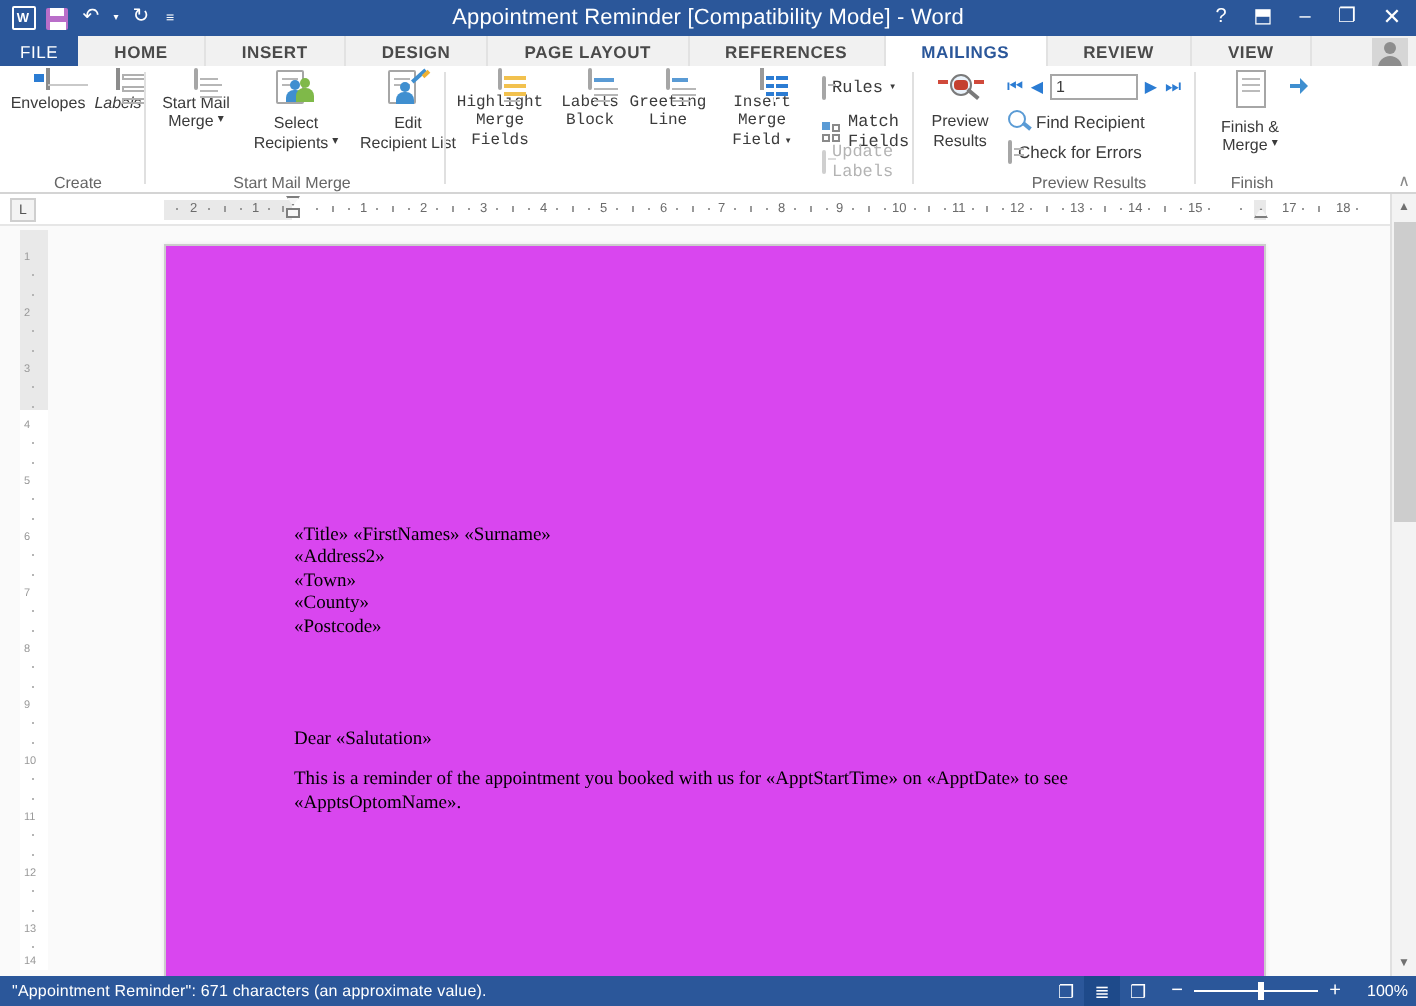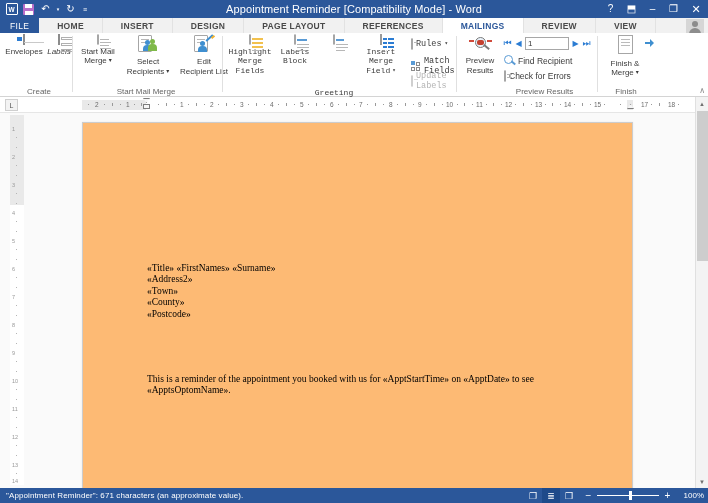--- a/index.html
+++ b/index.html
@@ -231,21 +231,21 @@
   }
   .vdot { position: absolute; left: 6px; width: 1px; height: 1px; background:#b5b5b5; }
 
   
   .canvas {
     position: absolute; top: 113px; left: 0; width: 695px; height: 375px;
     background: #fafafa;
   }
   .page {
     position: absolute; left: 82px; top: 9px; width: 551px; height: 372px;
-    background: #fdba74; border: 1px solid #cccccc; border-bottom: none;
+    background: #d946ef; border: 1px solid #cccccc; border-bottom: none;
     box-shadow: 0 0 2px rgba(0,0,0,0.07);
   }
   .doc-body {
     position: absolute; left: 64px; top: 140px; width: 430px;
     font-family: "Liberation Serif", serif; font-size: 9.5px; color: #000;
     line-height: 11.4px;
   }
   .para { margin: 0; }
   .spacer-a { height: 27px; }
   .spacer-b { height: 18px; }
@@ -448,21 +448,21 @@
         <span>Highlight</span>
         <span>Merge Fields</span>
       </div>
       <div class="bigbtn" style="left:54px; width:36px;">
         <span class="ico">
           <span class="doc-ico"><i style="top:4px;width:10px;background:#5a9bd5;height:2px"></i><i style="top:9px;width:12px"></i><i style="top:12px;width:12px"></i><i style="top:15px;width:8px"></i></span>
         </span>
         <span>Labels</span>
         <span>Block</span>
       </div>
-      <div class="bigbtn" style="left:92px; width:38px;gap:41px;">
+      <div class="bigbtn" style="left:92px; width:38px;">
         <span class="ico">
           <span class="doc-ico"><i style="top:4px;width:8px;background:#5a9bd5;height:2px"></i><i style="top:9px;width:12px"></i><i style="top:12px;width:12px"></i><i style="top:15px;width:9px"></i></span>
         </span>
         <span>Greeting</span>
         <span>Line</span>
       </div>
       <div class="bigbtn" style="left:132px; width:52px;">
         <span class="ico">
           <span class="grid-ico">
             <i style="left:2px;top:3px;width:11px"></i>
@@ -659,20 +659,21 @@
       <div class="doc-body">
         <div>
           <p class="para">«Title» «FirstNames» «Surname»</p>
           <p class="para">«Address2»</p>
           <p class="para">«Town»</p>
           <p class="para">«County»</p>
           <p class="para">«Postcode»</p>
         </div>
         <div class="spacer-a"></div>
         <div class="spacer-b"></div>
+        <p class="para">Dear «Salutation»</p>
         <div class="spacer-c"></div>
         <p class="para">This is a reminder of the appointment you booked with us for «ApptStartTime» on «ApptDate» to see «ApptsOptomName».</p>
       </div>
     </div>
   </div>
 
   <div class="vruler">
     <div class="vruler-grey" style="top:0; height:90px;"></div>
     <span class="vm" style="top:12px">1</span>
     <span class="vdot" style="top:22px"></span>

